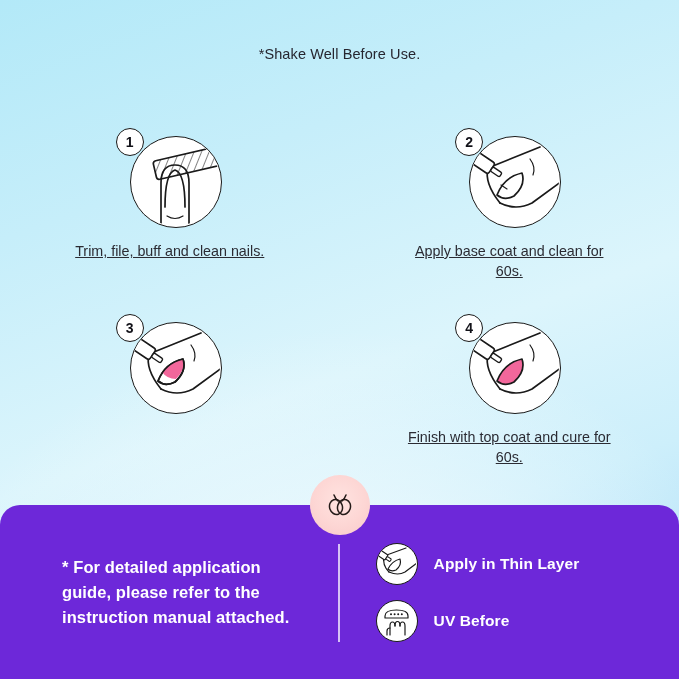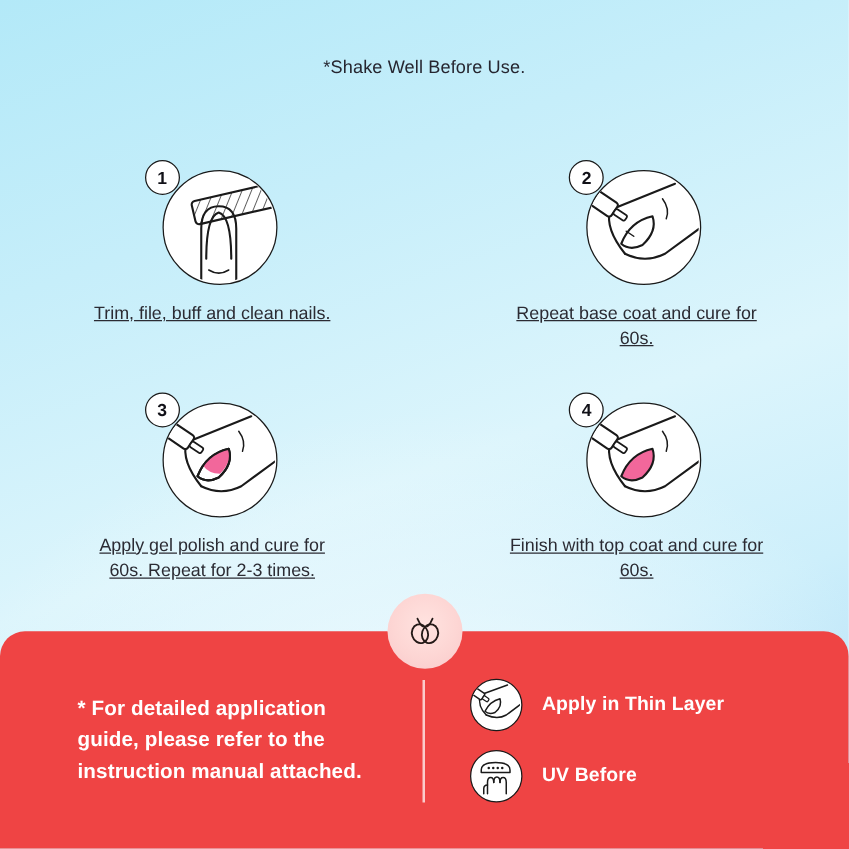--- a/index.html
+++ b/index.html
@@ -116,21 +116,21 @@
     text-decoration: underline;
   }
 
   
   .footer {
     position: absolute;
     left: 0;
     right: 0;
     top: 505px;
     bottom: 0;
-    background: #ef4444;
+    background: #6d28d9;
     border-top-left-radius: 20px;
     border-top-right-radius: 20px;
   }
 
   .brand-badge {
     position: absolute;
     left: 50%;
     top: -30px;
     transform: translateX(-50%);
     width: 60px;
@@ -265,21 +265,21 @@
               <g transform="rotate(34 18 30)">
                 <rect x="-2" y="23" width="24" height="13" rx="2.5" fill="#fff" stroke="#1a1a1a" stroke-width="1.7"></rect>
                 <rect x="22" y="27" width="11" height="5" rx="1.5" fill="#fff" stroke="#1a1a1a" stroke-width="1.4"></rect>
               </g>
               <path class="nail-thin" d="M31 48 L37 52"></path>
             </g>
           </svg>
         </div>
         <div class="step-badge">2</div>
       </div>
-      <div class="step-caption">Repeat base coat and cure for 60s.</div>
+      <div class="step-caption">Apply base coat and clean for 60s.</div>
     </div>
 
     <div class="step">
       <div class="step-figure">
         <div class="step-circle">
           <svg width="89" height="89" viewBox="0 0 89 89">
             <defs>
                 <clipPath id="c3">
                   <circle cx="44.5" cy="44.5" r="44.5"></circle>
                 </clipPath>
@@ -295,21 +295,20 @@
               <path class="nail-stroke" d="M27 58 Q34 40 52 36 Q56 48 44 59 Q34 64 27 58 Z" fill="none"></path>
               <g transform="rotate(34 18 30)">
                 <rect x="-2" y="23" width="24" height="13" rx="2.5" fill="#fff" stroke="#1a1a1a" stroke-width="1.7"></rect>
                 <rect x="22" y="27" width="11" height="5" rx="1.5" fill="#fff" stroke="#1a1a1a" stroke-width="1.4"></rect>
               </g>
             </g>
           </svg>
         </div>
         <div class="step-badge">3</div>
       </div>
-      <div class="step-caption">Apply gel polish and cure for 60s. Repeat for 2-3 times.</div>
     </div>
 
     <div class="step">
       <div class="step-figure">
         <div class="step-circle">
           <svg width="89" height="89" viewBox="0 0 89 89">
             <defs>
                 <clipPath id="c4">
                   <circle cx="44.5" cy="44.5" r="44.5"></circle>
                 </clipPath>

